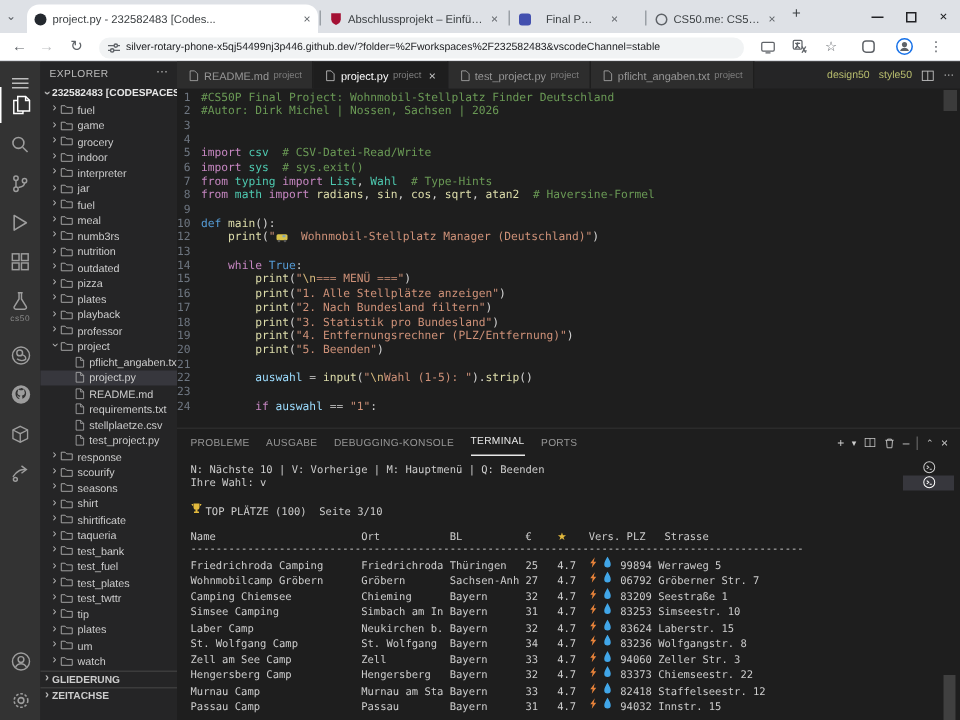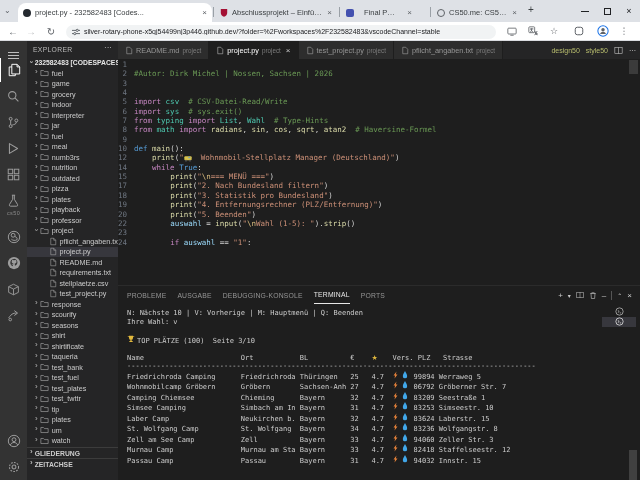--- a/index.html
+++ b/index.html
@@ -676,42 +676,45 @@
                 <rect x="1.5" y="2.5" width="13" height="11"></rect>
                 <path d="M8 2.5v11"></path>
               </g>
             </svg>
           </span>
         <span class="ic">···</span>
       </div>
     </div>
 
     <div id="code">
-        <div class="cline"><span class="lnum">1</span></div>
+        <div class="cline"><span class="lnum">1</span><span><span class="tk-c">#CS50P Final Project: Wohnmobil-Stellplatz Finder Deutschland</span></span></div>
         <div class="cline"><span class="lnum">2</span><span><span class="tk-c">#Autor: Dirk Michel | Nossen, Sachsen | 2026</span></span></div>
         <div class="cline"><span class="lnum">3</span><span></span></div>
         <div class="cline"><span class="lnum">4</span><span></span></div>
         <div class="cline"><span class="lnum">5</span><span><span class="tk-k">import </span><span class="tk-t">csv</span><span class="tk-c">  # CSV-Datei-Read/Write</span></span></div>
         <div class="cline"><span class="lnum">6</span><span><span class="tk-k">import </span><span class="tk-t">sys</span><span class="tk-c">  # sys.exit()</span></span></div>
         <div class="cline"><span class="lnum">7</span><span><span class="tk-k">from </span><span class="tk-t">typing</span><span class="tk-k"> import </span><span class="tk-t">List</span><span class="tk-p">, </span><span class="tk-t">Wahl</span><span class="tk-c">  # Type-Hints</span></span></div>
         <div class="cline"><span class="lnum">8</span><span><span class="tk-k">from </span><span class="tk-t">math</span><span class="tk-k"> import </span><span class="tk-f">radians</span><span class="tk-p">, </span><span class="tk-f">sin</span><span class="tk-p">, </span><span class="tk-f">cos</span><span class="tk-p">, </span><span class="tk-f">sqrt</span><span class="tk-p">, </span><span class="tk-f">atan2</span><span class="tk-c">  # Haversine-Formel</span></span></div>
         <div class="cline"><span class="lnum">9</span><span></span></div>
         <div class="cline"><span class="lnum">10</span><span><span class="tk-kb">def </span><span class="tk-f">main</span><span class="tk-p">():</span></span></div>
         <div class="cline"><span class="lnum">12</span><span><span class="tk-p">    </span><span class="tk-f">print</span><span class="tk-p">(</span><span class="tk-s">"</span><span><svg class="vanic" viewBox="0 0 12 10">
                 <rect x="0.5" y="1.5" width="11" height="6" rx="1.5" fill="#d8c24a"></rect>
                 <rect x="6.5" y="2.5" width="3" height="2" fill="#7aa3c0"></rect>
                 <circle cx="3" cy="8.3" r="1.3" fill="#555"></circle>
                 <circle cx="9" cy="8.3" r="1.3" fill="#555"></circle>
               </svg></span><span class="tk-s">  Wohnmobil-Stellplatz Manager (Deutschland)"</span><span class="tk-p">)</span></span></div>
+        <div class="cline"><span class="lnum">13</span><span></span></div>
         <div class="cline"><span class="lnum">14</span><span><span class="tk-p">    </span><span class="tk-k">while </span><span class="tk-kb">True</span><span class="tk-p">:</span></span></div>
         <div class="cline"><span class="lnum">15</span><span><span class="tk-p">        </span><span class="tk-f">print</span><span class="tk-p">(</span><span class="tk-s">"</span><span class="tk-e">\n</span><span class="tk-s">=== MENÜ ==="</span><span class="tk-p">)</span></span></div>
+        <div class="cline"><span class="lnum">16</span><span><span class="tk-p">        </span><span class="tk-f">print</span><span class="tk-p">(</span><span class="tk-s">"1. Alle Stellplätze anzeigen"</span><span class="tk-p">)</span></span></div>
         <div class="cline"><span class="lnum">17</span><span><span class="tk-p">        </span><span class="tk-f">print</span><span class="tk-p">(</span><span class="tk-s">"2. Nach Bundesland filtern"</span><span class="tk-p">)</span></span></div>
         <div class="cline"><span class="lnum">18</span><span><span class="tk-p">        </span><span class="tk-f">print</span><span class="tk-p">(</span><span class="tk-s">"3. Statistik pro Bundesland"</span><span class="tk-p">)</span></span></div>
         <div class="cline"><span class="lnum">19</span><span><span class="tk-p">        </span><span class="tk-f">print</span><span class="tk-p">(</span><span class="tk-s">"4. Entfernungsrechner (PLZ/Entfernung)"</span><span class="tk-p">)</span></span></div>
         <div class="cline"><span class="lnum">20</span><span><span class="tk-p">        </span><span class="tk-f">print</span><span class="tk-p">(</span><span class="tk-s">"5. Beenden"</span><span class="tk-p">)</span></span></div>
+        <div class="cline"><span class="lnum">21</span><span></span></div>
         <div class="cline"><span class="lnum">22</span><span><span class="tk-p">        </span><span class="tk-v">auswahl</span><span class="tk-p"> = </span><span class="tk-f">input</span><span class="tk-p">(</span><span class="tk-s">"</span><span class="tk-e">\n</span><span class="tk-s">Wahl (1-5): "</span><span class="tk-p">).</span><span class="tk-f">strip</span><span class="tk-p">()</span></span></div>
         <div class="cline"><span class="lnum">23</span><span></span></div>
         <div class="cline"><span class="lnum">24</span><span><span class="tk-p">        </span><span class="tk-k">if </span><span class="tk-v">auswahl</span><span class="tk-p"> == </span><span class="tk-s">"1"</span><span class="tk-p">:</span></span></div>
       </div>
     <div class="edscroll"></div>
 
     <div class="panel">
       <div class="ptabs">
         <div class="ptab">PROBLEME</div>
         <div class="ptab">AUSGABE</div>
@@ -765,21 +768,25 @@
                 </svg></span> <span><svg width="6" height="8" viewBox="0 0 10 14" style="display:inline">
                   <path fill="#41a6e8" d="M5 0C3 4 1.2 6.2 1.2 9a3.8 3.8 0 0 0 7.6 0C8.8 6.2 7 4 5 0z"></path>
                 </svg></span></span>83624 Laberstr. 15</div><div>St. Wolfgang Camp          St. Wolfgang  Bayern      34   4.7  <span class="fix" style="width:21px;display:inline-block;"><span><svg width="5" height="8" viewBox="0 0 10 14" style="display:inline">
                   <path fill="#e8833a" d="M7 0 1 8h3.2L3 14l6-8H5.6z"></path>
                 </svg></span> <span><svg width="6" height="8" viewBox="0 0 10 14" style="display:inline">
                   <path fill="#41a6e8" d="M5 0C3 4 1.2 6.2 1.2 9a3.8 3.8 0 0 0 7.6 0C8.8 6.2 7 4 5 0z"></path>
                 </svg></span></span>83236 Wolfgangstr. 8</div><div>Zell am See Camp           Zell          Bayern      33   4.7  <span class="fix" style="width:21px;display:inline-block;"><span><svg width="5" height="8" viewBox="0 0 10 14" style="display:inline">
                   <path fill="#e8833a" d="M7 0 1 8h3.2L3 14l6-8H5.6z"></path>
                 </svg></span> <span><svg width="6" height="8" viewBox="0 0 10 14" style="display:inline">
                   <path fill="#41a6e8" d="M5 0C3 4 1.2 6.2 1.2 9a3.8 3.8 0 0 0 7.6 0C8.8 6.2 7 4 5 0z"></path>
-                </svg></span></span>94060 Zeller Str. 3</div><div>Murnau Camp                Murnau am Sta Bayern      33   4.7  <span class="fix" style="width:21px;display:inline-block;"><span><svg width="5" height="8" viewBox="0 0 10 14" style="display:inline">
+                </svg></span></span>94060 Zeller Str. 3</div><div>Hengersberg Camp           Hengersberg   Bayern      32   4.7  <span class="fix" style="width:21px;display:inline-block;"><span><svg width="5" height="8" viewBox="0 0 10 14" style="display:inline">
+                  <path fill="#e8833a" d="M7 0 1 8h3.2L3 14l6-8H5.6z"></path>
+                </svg></span> <span><svg width="6" height="8" viewBox="0 0 10 14" style="display:inline">
+                  <path fill="#41a6e8" d="M5 0C3 4 1.2 6.2 1.2 9a3.8 3.8 0 0 0 7.6 0C8.8 6.2 7 4 5 0z"></path>
+                </svg></span></span>83373 Chiemseestr. 22</div><div>Murnau Camp                Murnau am Sta Bayern      33   4.7  <span class="fix" style="width:21px;display:inline-block;"><span><svg width="5" height="8" viewBox="0 0 10 14" style="display:inline">
                   <path fill="#e8833a" d="M7 0 1 8h3.2L3 14l6-8H5.6z"></path>
                 </svg></span> <span><svg width="6" height="8" viewBox="0 0 10 14" style="display:inline">
                   <path fill="#41a6e8" d="M5 0C3 4 1.2 6.2 1.2 9a3.8 3.8 0 0 0 7.6 0C8.8 6.2 7 4 5 0z"></path>
                 </svg></span></span>82418 Staffelseestr. 12</div><div>Passau Camp                Passau        Bayern      31   4.7  <span class="fix" style="width:21px;display:inline-block;"><span><svg width="5" height="8" viewBox="0 0 10 14" style="display:inline">
                   <path fill="#e8833a" d="M7 0 1 8h3.2L3 14l6-8H5.6z"></path>
                 </svg></span> <span><svg width="6" height="8" viewBox="0 0 10 14" style="display:inline">
                   <path fill="#41a6e8" d="M5 0C3 4 1.2 6.2 1.2 9a3.8 3.8 0 0 0 7.6 0C8.8 6.2 7 4 5 0z"></path>
                 </svg></span></span>94032 Innstr. 15</div><div>&nbsp;</div></div>
       <div class="sessions">
         <div class="sessrow">

